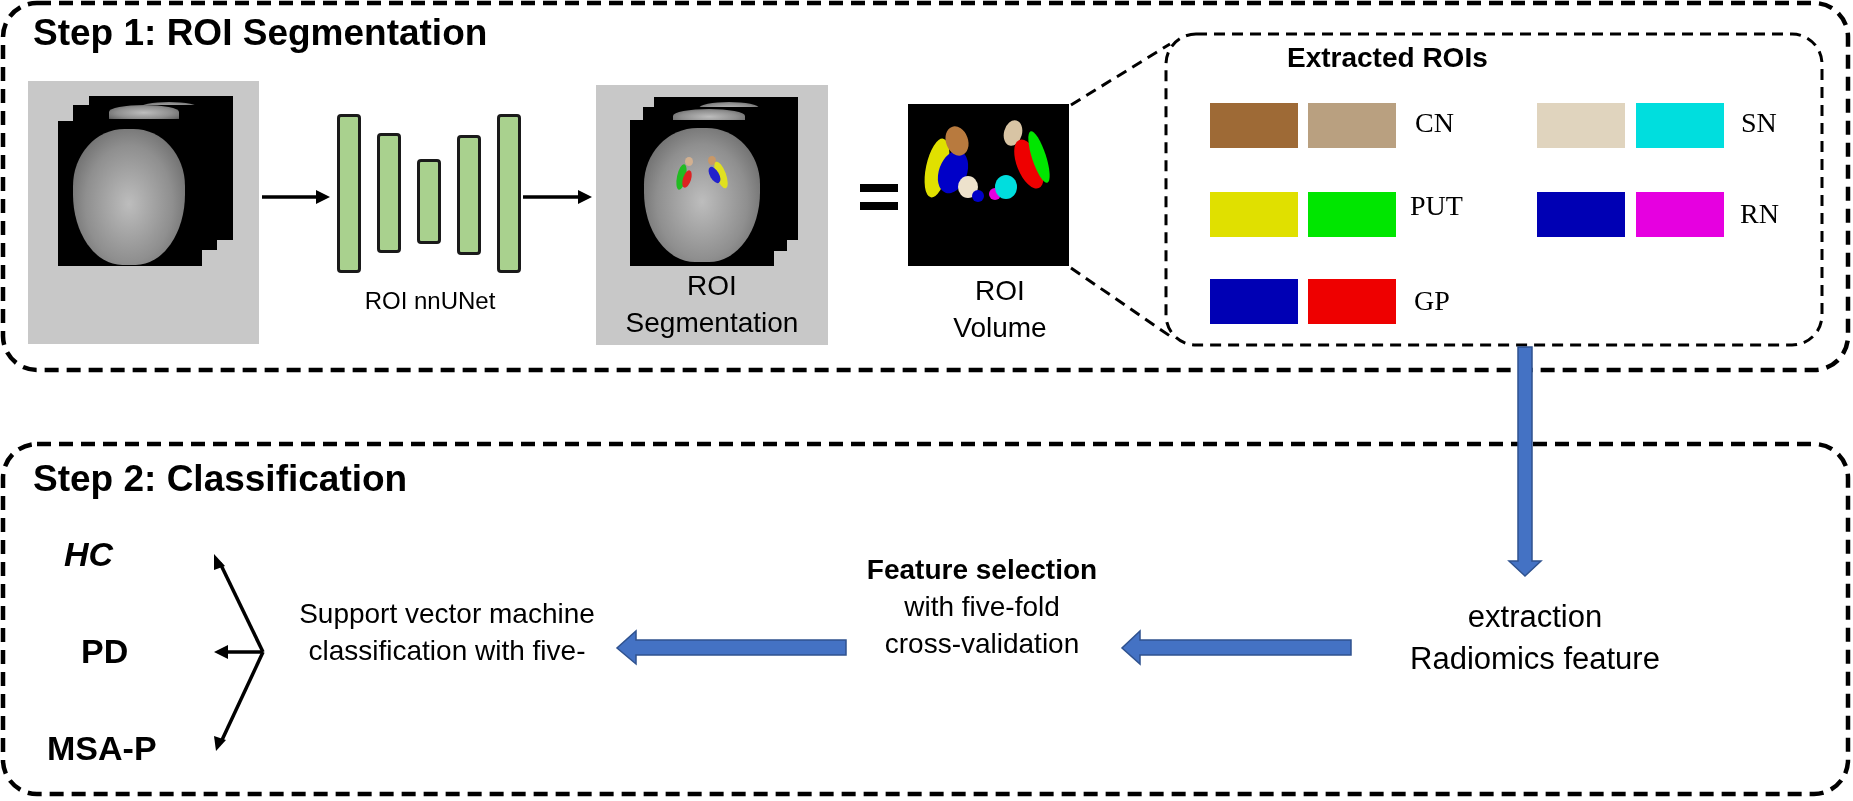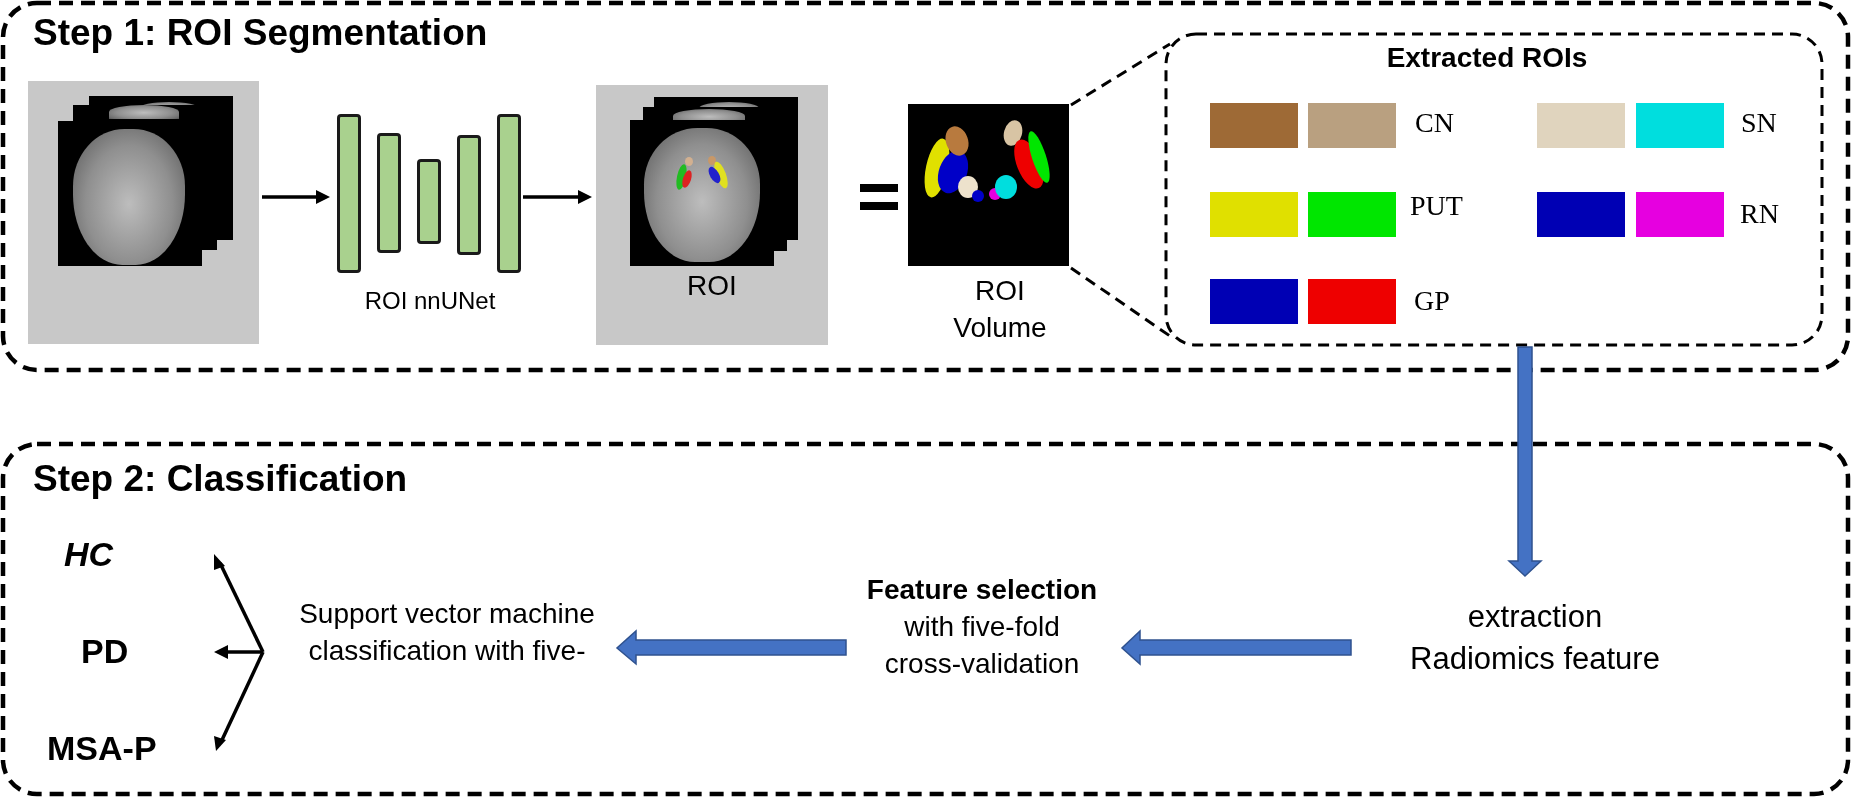--- a/index.html
+++ b/index.html
@@ -111,29 +111,30 @@
     <div class="brain" style="left:14px; top:8px; width:116px; height:134px;"></div>
     <div class="abs" style="left:47px; top:44px; width:9px; height:26px; background:#22bb22; border-radius:50%; transform:rotate(12deg);"></div>
     <div class="abs" style="left:53px; top:50px; width:8px; height:18px; background:#dd2222; border-radius:50%; transform:rotate(18deg);"></div>
     <div class="abs" style="left:55px; top:37px; width:8px; height:9px; background:#d2b090; border-radius:50%;"></div>
     <div class="abs" style="left:78px; top:36px; width:8px; height:9px; background:#c89868; border-radius:50%;"></div>
     <div class="abs" style="left:86px; top:41px; width:10px; height:28px; background:#e0e020; border-radius:50%; transform:rotate(-20deg);"></div>
     <div class="abs" style="left:80px; top:46px; width:9px; height:18px; background:#2222cc; border-radius:50%; transform:rotate(-30deg);"></div>
   </div>
   <div class="abs label" style="left:0; width:232px; top:182px;">
     <div>ROI</div>
+    <div>Segmentation</div>
   </div>
 </div>
 
 <div class="abs label" style="left:900px; width:200px; top:272px;">
   <div>ROI</div>
   <div>Volume</div>
 </div>
 
-<div class="abs bold" style="left:1287px; width:400px; top:42px; text-align:center; font-size:28px;">Extracted ROIs</div>
+<div class="abs bold" style="left:1287px; width:400px; top:42px; font-size:28px;">Extracted ROIs</div>
 
 <div>
 
   <div>
     <div class="swatch" id="sw-0-0" style="left: 1210px; top: 103px; background: rgb(158, 106, 54);"></div>
     <div class="swatch" id="sw-0-1" style="left: 1308px; top: 103px; background: rgb(185, 160, 128);"></div>
     <div class="roi-name" style="left:1415px; top:107px;">CN</div>
   </div>
 
   <div>
@@ -163,21 +164,21 @@
 
 <div class="abs cls" style="left:64px; top:535px;font-style:italic;">HC</div>
 <div class="abs cls" style="left:81px; top:632px;">PD</div>
 <div class="abs cls" style="left:47px; top:729px;">MSA-P</div>
 
 <div class="abs label" style="left:247px; width:400px; top:595px;">
   <div>Support vector machine</div>
   <div>classification with five-</div>
 </div>
 
-<div class="abs label" style="left:832px; width:300px; top:571px;">
+<div class="abs label" style="left:832px; width:300px; top:551px;">
   <div class="bold">Feature selection</div>
   <div>with five-fold</div>
   <div>cross-validation</div>
 </div>
 
 <div class="abs label" style="left:1385px; width:300px; top:596px; font-size:31px; line-height:42px;">
   <div>extraction</div>
   <div>Radiomics feature</div>
 </div>
 

